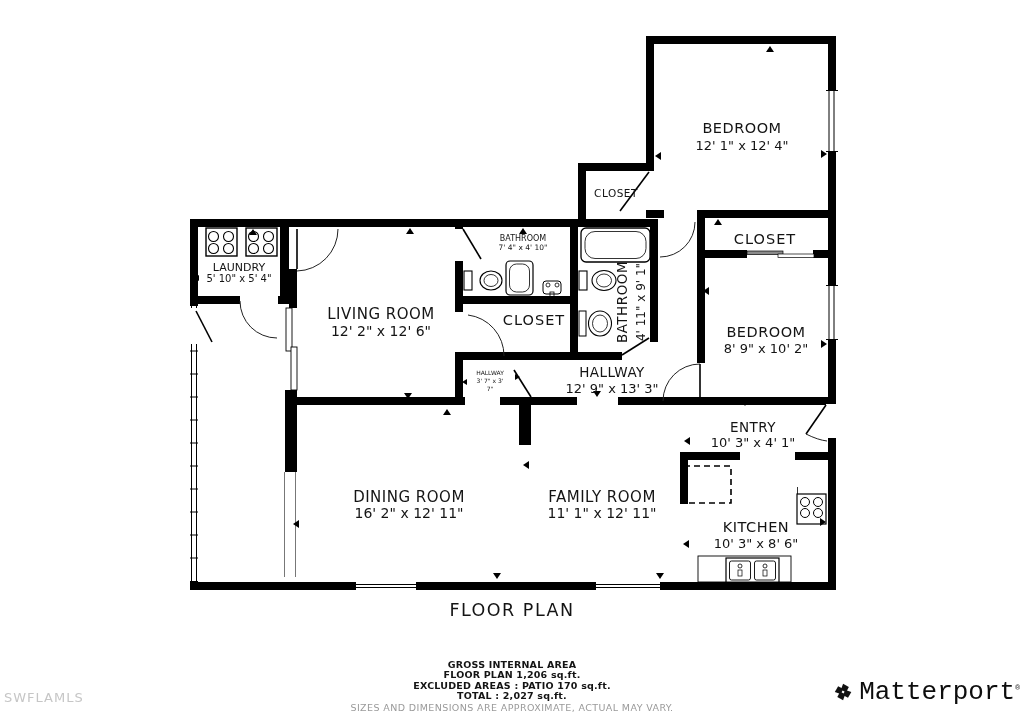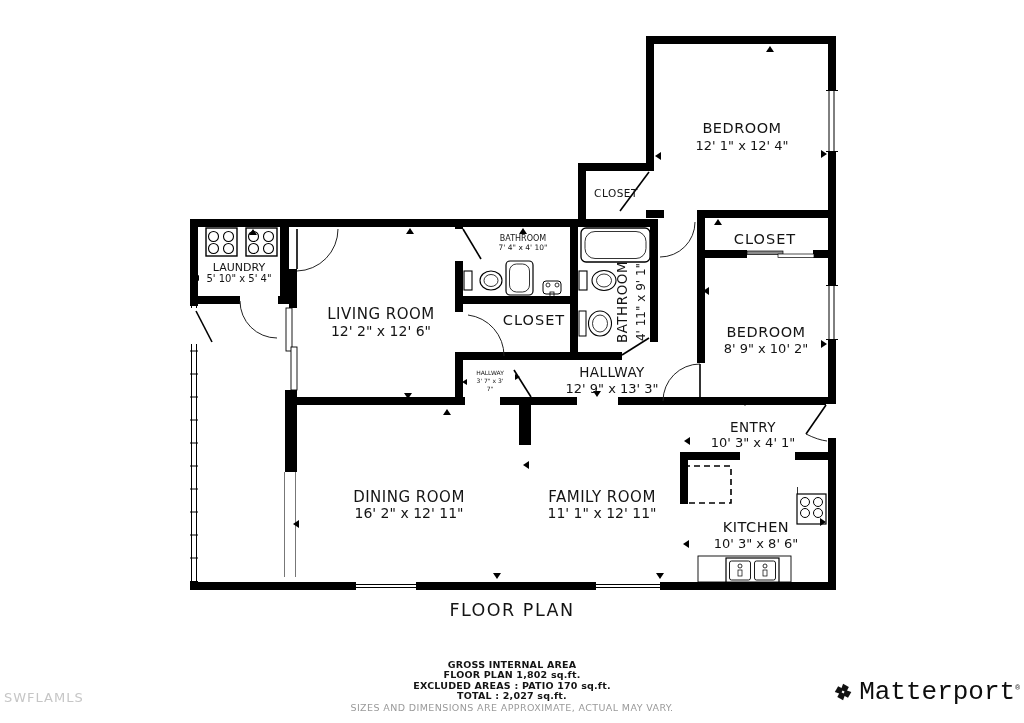--- a/index.html
+++ b/index.html
@@ -283,21 +283,21 @@
     <text x="490" y="383" font-size="6">3' 7" x 3'</text>
     <text x="490" y="391" font-size="6">7"</text>
   </g>
 
   <text x="512" y="616" font-size="17.5" letter-spacing="1.5" text-anchor="middle">FLOOR PLAN</text>
 </svg>
 
   
   <div class="footer-block">
     <div>GROSS INTERNAL AREA</div>
-    <div>FLOOR PLAN 1,802 sq.ft.</div>
+    <div>FLOOR PLAN 1,206 sq.ft.</div>
     <div>EXCLUDED AREAS :  PATIO 170 sq.ft.</div>
     <div>TOTAL :  2,027 sq.ft.</div>
     <div class="disclaimer">SIZES AND DIMENSIONS ARE APPROXIMATE, ACTUAL MAY VARY.</div>
   </div>
 
   <div class="watermark">SWFLAMLS</div>
 
   
   <div class="brand">
     <svg width="44" height="46" viewBox="-22 -23 44 46">

